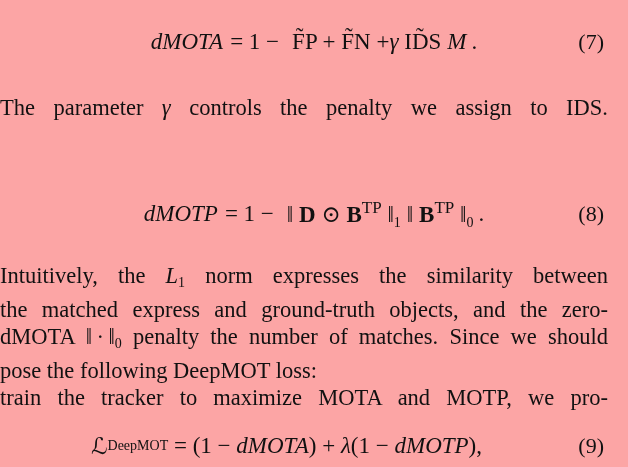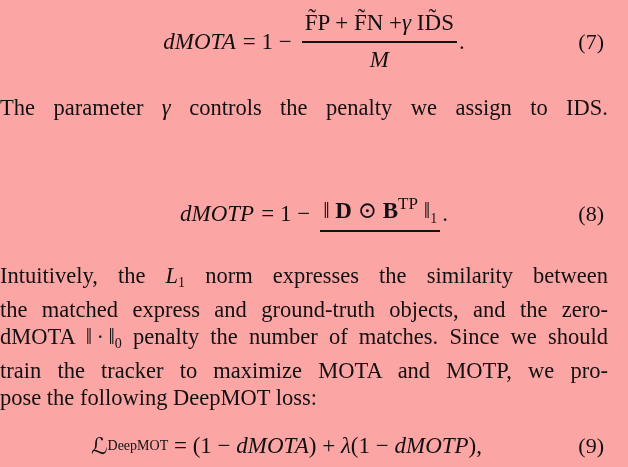--- a/index.html
+++ b/index.html
@@ -21,21 +21,21 @@
   .eq-row { position:absolute; left:10px; right:10px; display:flex;
             align-items:center; justify-content:center; font-size:23px; line-height:1.25; }
   #eq7 { top:6px;   height:72px; }
   #eq8 { top:174px; height:80px; }
   #eq9 { top:428px; height:36px; }
   .eq-body { display:flex; align-items:center; white-space:pre; }
   #eq9 .eq-body { margin-right:55px; }
   .eq-rel { margin:0 8px 0 7px; }
   .eq-num { position:absolute; right:14px; top:50%; transform:translateY(-50%);
             font-size:22px; font-style:normal; }
-  .frac { display:inline-flex; flex-direction:column; align-items:center;
+  .frac { display:inline-flex; flex-direction:row; align-items:center;
           margin:0 2px; white-space:pre; }
   .frac .fnum, .frac .fden { padding:0 3px; text-align:center; }
   .frac-bar { align-self:stretch; height:1.7px; background:#111111; margin:3px 0; }
   .bold { font-weight:bold; font-style:normal; }
   .msup { font-size:17px; vertical-align:9px; }
   .msub { font-size:14px; vertical-align:-5px; }
   .script-l { font-family:"DejaVu Serif","DejaVu Sans",serif; }
   .inline-run { white-space:pre; }
 </style>
 </head>
@@ -61,32 +61,33 @@
     <div class="tline jline"><span>The parameter </span><span class="it">γ</span><span> controls the penalty we assign to IDS.</span></div>
   </div>
 
   <div class="eq-row" id="eq8">
     <div class="eq-body">
       <span class="it">dMOTP</span>
       <span class="eq-rel">= 1 −</span>
       <span class="frac">
         <span class="fnum"><span>‖ </span><span class="bold">D</span><span> ⊙ </span><span class="bold">B</span><span class="msup">TP</span><span> ‖</span><span class="msub">1</span></span>
         <span class="frac-bar"></span>
+        <span class="fden"><span>‖ </span><span class="bold">B</span><span class="msup">TP</span><span> ‖</span><span class="msub">0</span></span>
       </span>
       <span>.</span>
     </div>
     <span class="eq-num">(8)</span>
   </div>
 
   <div class="para" id="para2">
     <div class="tline jline"><span>Intuitively, the </span><span class="it">L</span><span class="bsub">1</span><span> norm expresses the similarity between</span></div>
     <div class="tline jline">the matched express and ground-truth objects, and the zero-</div>
     <div class="tline jline"><span>dMOTA </span><span class="inline-run">‖ · ‖</span><span class="bsub">0</span><span> penalty the number of matches. Since we should</span></div>
+    <div class="tline nline">pose the following DeepMOT loss:</div>
     <div class="tline jline">train the tracker to maximize MOTA and MOTP, we pro-</div>
-    <div class="tline nline">pose the following DeepMOT loss:</div>
   </div>
 
   <div class="eq-row" id="eq9">
     <div class="eq-body">
       <span class="script-l">ℒ</span><span class="msub">DeepMOT</span><span> = </span><span>(1 − </span><span class="it">dMOTA</span><span>) + </span><span class="it">λ</span><span>(1 − </span><span class="it">dMOTP</span><span>),</span>
     </div>
     <span class="eq-num">(9)</span>
   </div>
 
 </div>

